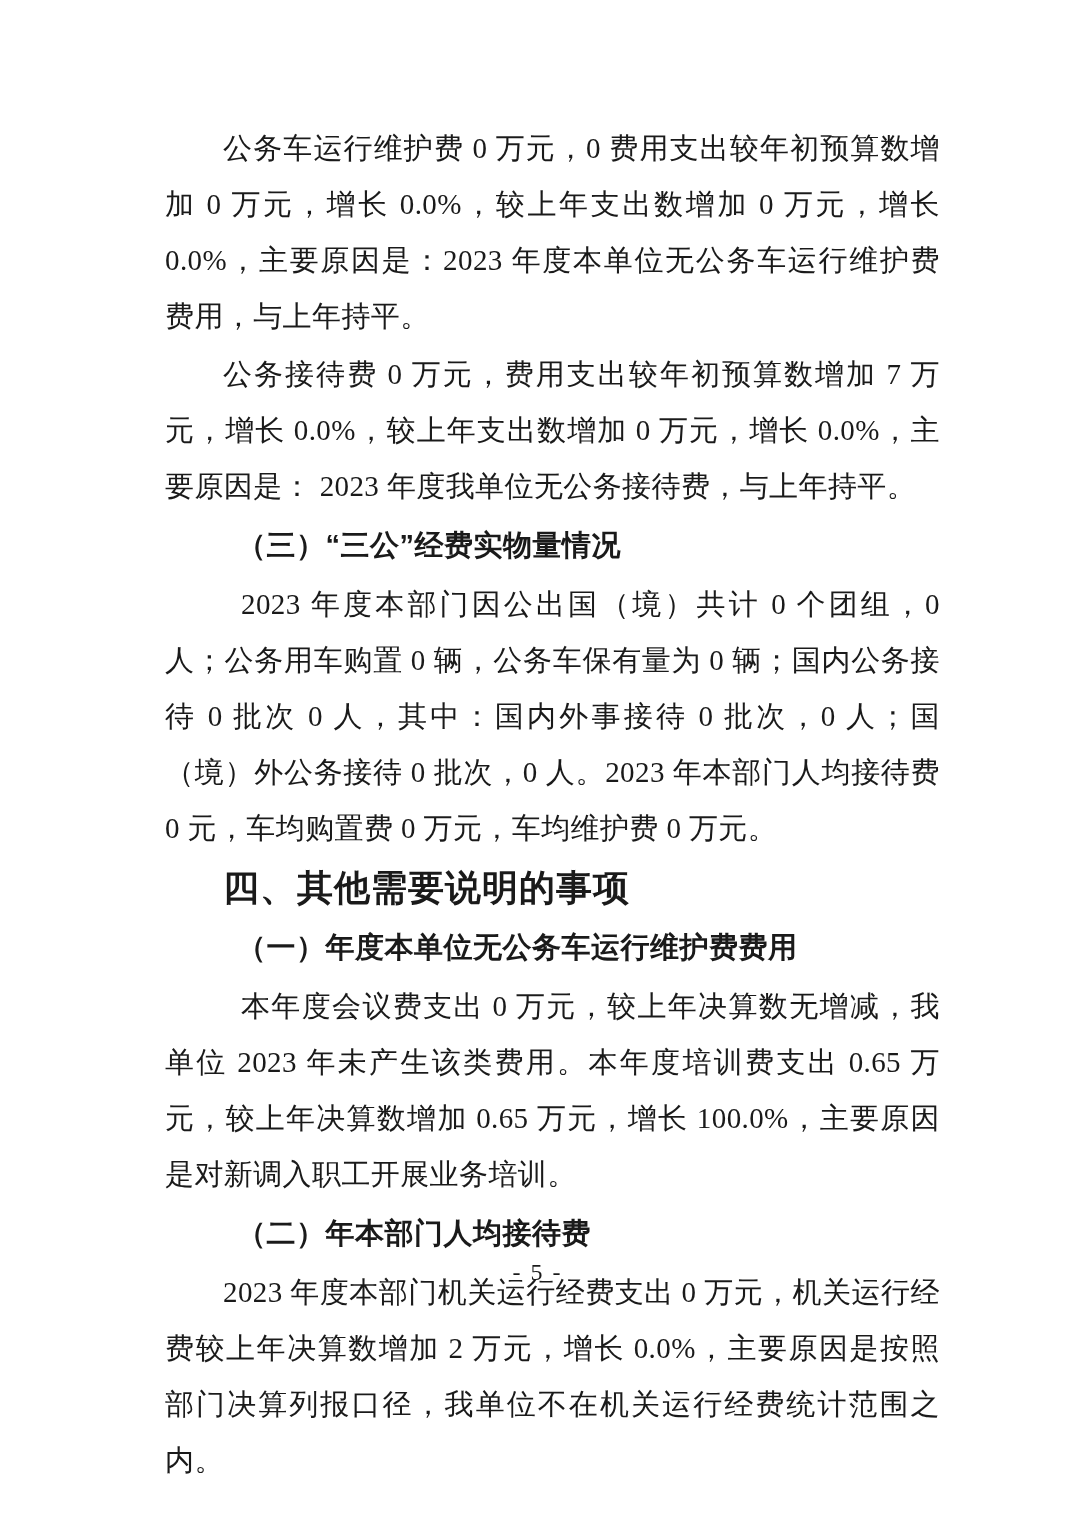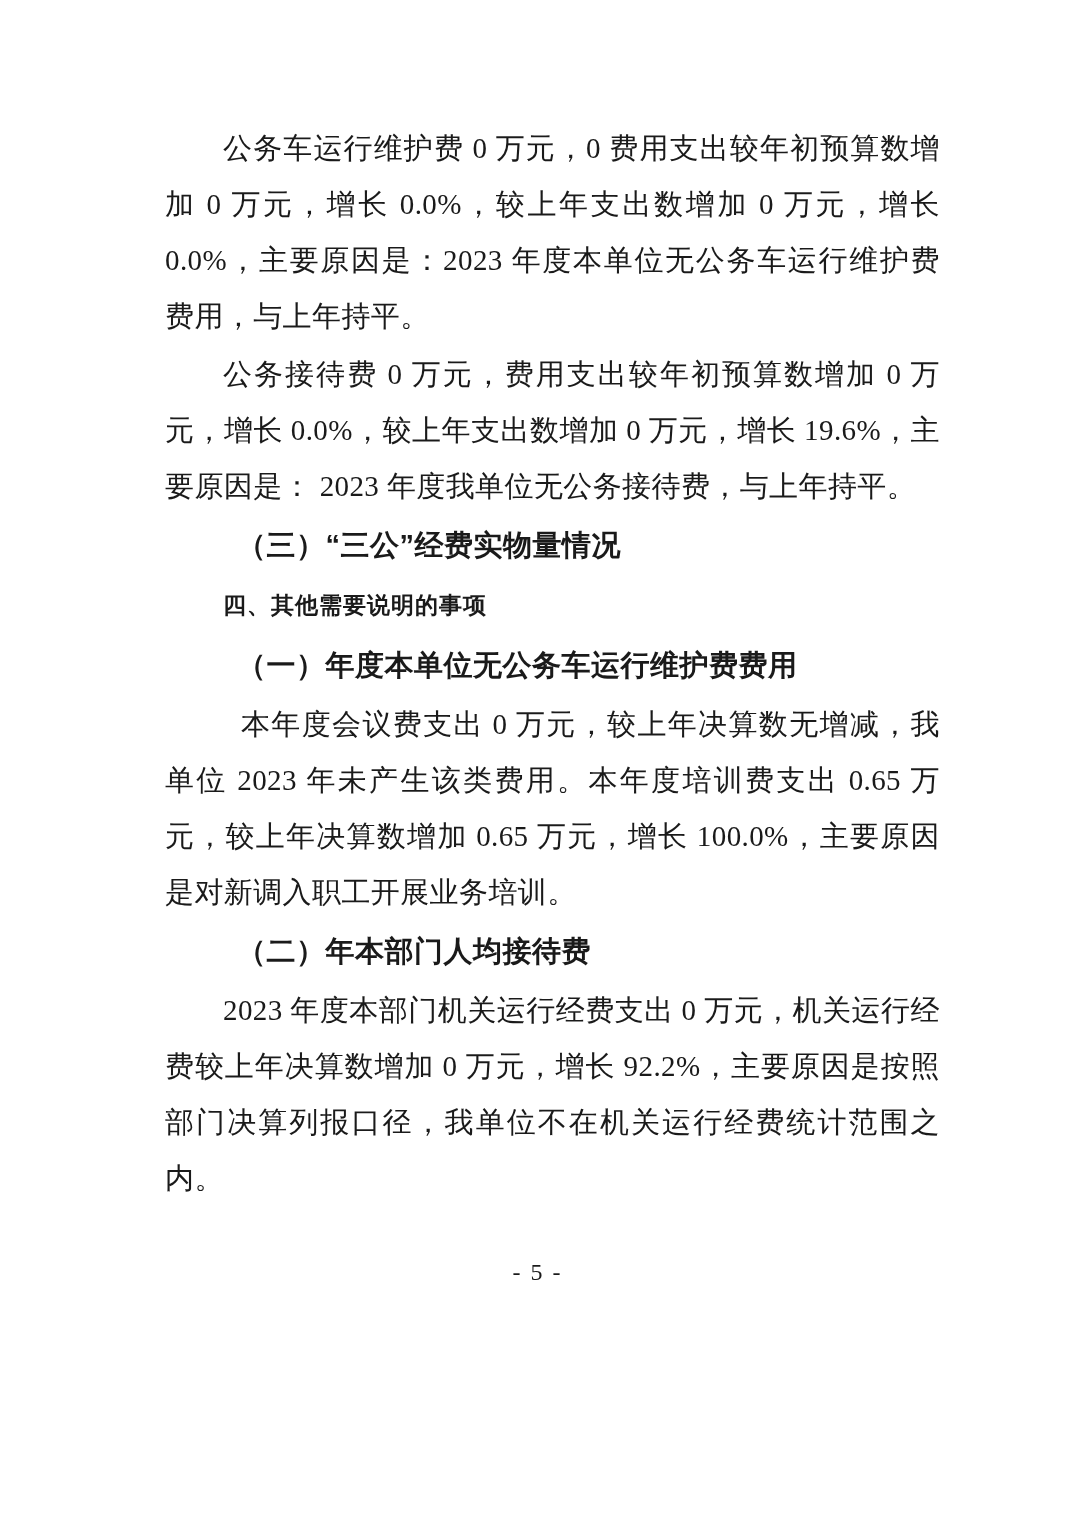--- a/index.html
+++ b/index.html
@@ -35,21 +35,21 @@
     text-justify: inter-ideograph;
     text-indent: 58px;
     letter-spacing: 0.4px;
     font-family: "Liberation Serif", "DejaVu Serif", serif;
   }
   p.para.indent-wide {
     text-indent: 76px;
   }
   h2.heading {
     margin: 0 0 2px 0;
-    font-size: 23px;
+    font-size: 36px;
     line-height: 58px;
     font-weight: bold;
     text-indent: 58px;
     letter-spacing: 1px;
     font-family: "DejaVu Serif", "Liberation Serif", serif;
   }
   h3.subheading {
     margin: 0 0 2px 0;
     font-size: 29px;
     line-height: 58px;
@@ -71,31 +71,32 @@
   }
 </style>
 </head>
 <body>
 
 <div class="page">
   <div class="doc-body">
 
     <p class="para">公务车运行维护费 0 万元，0 费用支出较年初预算数增加 0 万元，增长 0.0%，较上年支出数增加 0 万元，增长 0.0%，主要原因是：2023 年度本单位无公务车运行维护费费用，与上年持平。</p>
 
-    <p class="para">公务接待费 0 万元，费用支出较年初预算数增加 0 万元，增长 0.0%，较上年支出数增加 0 万元，增长 19.6%，主要原因是： 2023 年度我单位无公务接待费，与上年持平。</p>
+    <p class="para">公务接待费 0 万元，费用支出较年初预算数增加 7 万元，增长 0.0%，较上年支出数增加 0 万元，增长 0.0%，主要原因是： 2023 年度我单位无公务接待费，与上年持平。</p>
 
     <h3 class="subheading">（三）“三公”经费实物量情况</h3>
 
+    <p class="para indent-wide">2023 年度本部门因公出国（境）共计 0 个团组，0 人；公务用车购置 0 辆，公务车保有量为 0 辆；国内公务接待 0 批次 0 人，其中：国内外事接待 0 批次，0 人；国（境）外公务接待 0 批次，0 人。2023 年本部门人均接待费 0 元，车均购置费 0 万元，车均维护费 0 万元。</p>
 
     <h2 class="heading">四、其他需要说明的事项</h2>
 
     <h3 class="subheading">（一）年度本单位无公务车运行维护费费用</h3>
 
     <p class="para indent-wide">本年度会议费支出 0 万元，较上年决算数无增减，我单位 2023 年未产生该类费用。本年度培训费支出 0.65 万元，较上年决算数增加 0.65 万元，增长 100.0%，主要原因是对新调入职工开展业务培训。</p>
 
     <h3 class="subheading">（二）年本部门人均接待费</h3>
 
-    <p class="para">2023 年度本部门机关运行经费支出 0 万元，机关运行经费较上年决算数增加 0 万元，增长 92.2%，主要原因是按照部门决算列报口径，我单位不在机关运行经费统计范围之内。</p>
+    <p class="para">2023 年度本部门机关运行经费支出 0 万元，机关运行经费较上年决算数增加 2 万元，增长 0.0%，主要原因是按照部门决算列报口径，我单位不在机关运行经费统计范围之内。</p>
 
   </div>
 
   <div class="footer-pagenum">- 5 -</div>
 </div>
 
 </body></html>

